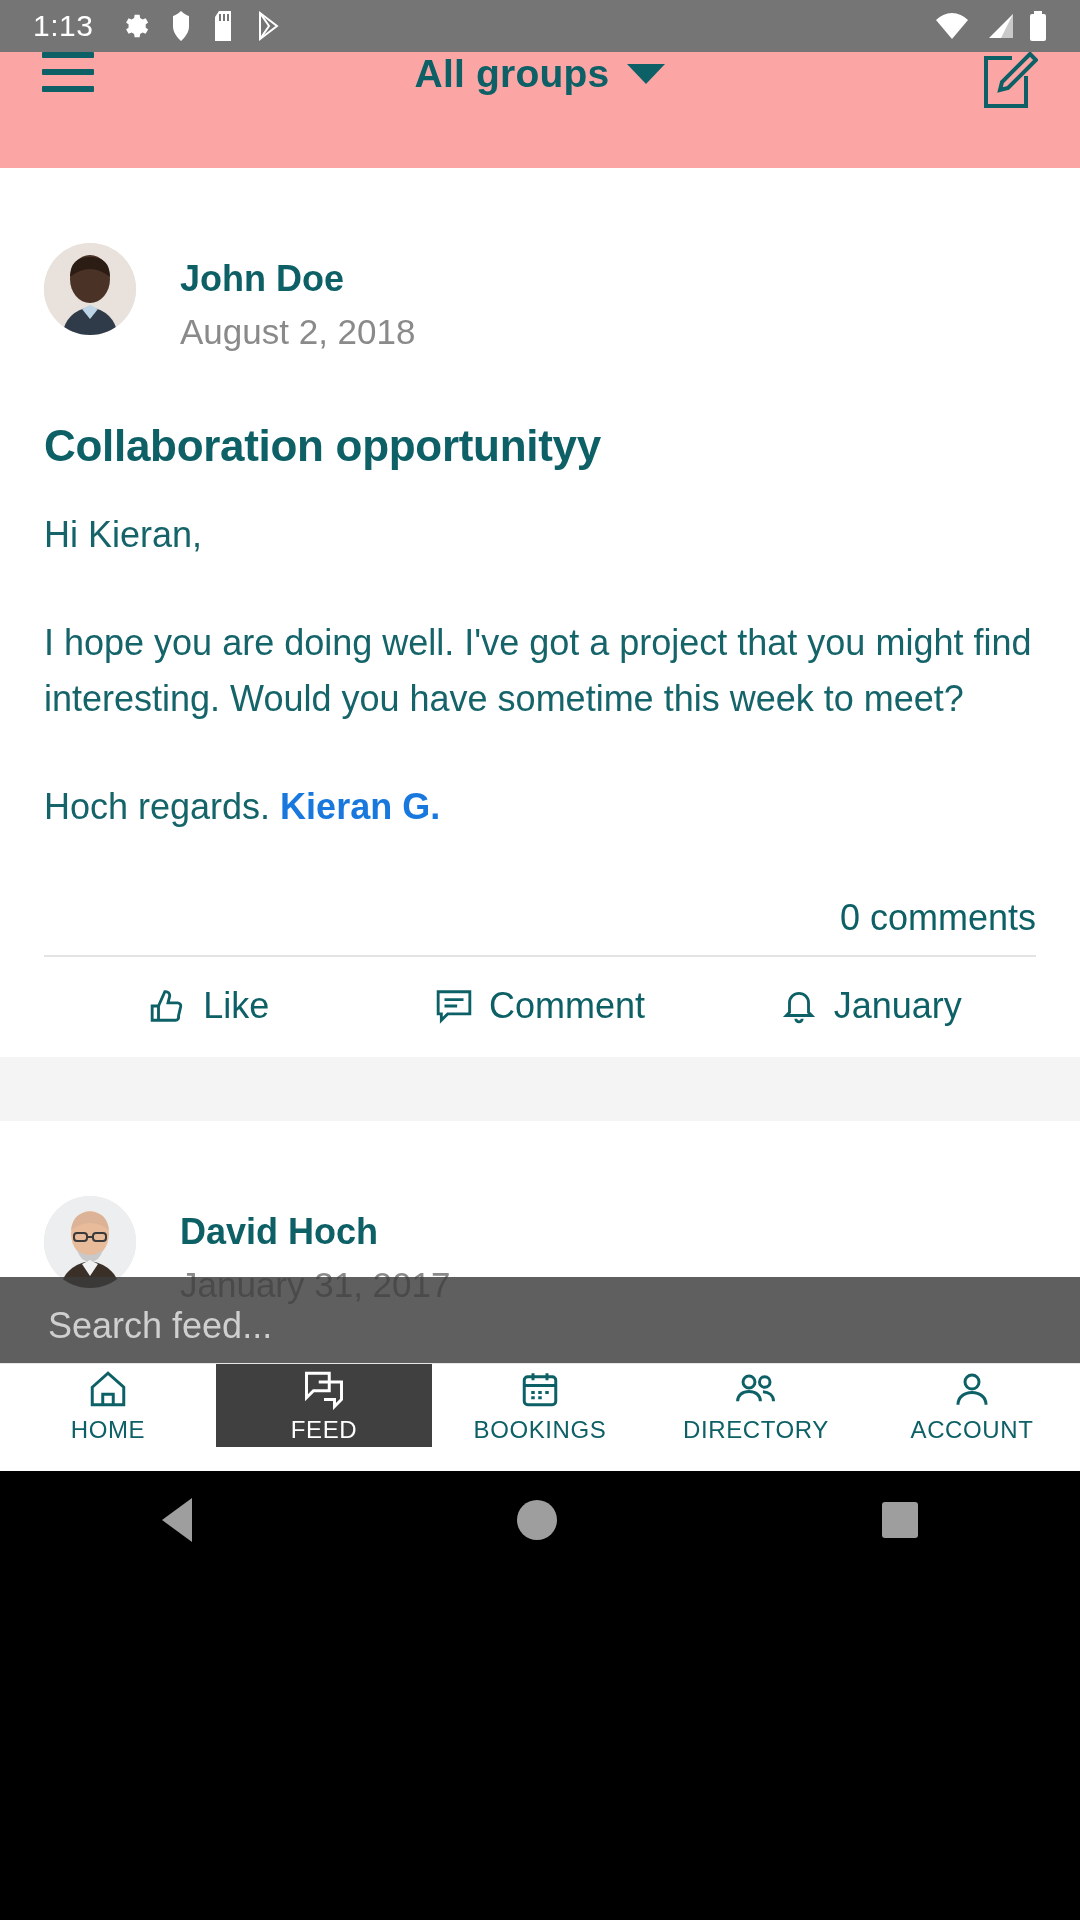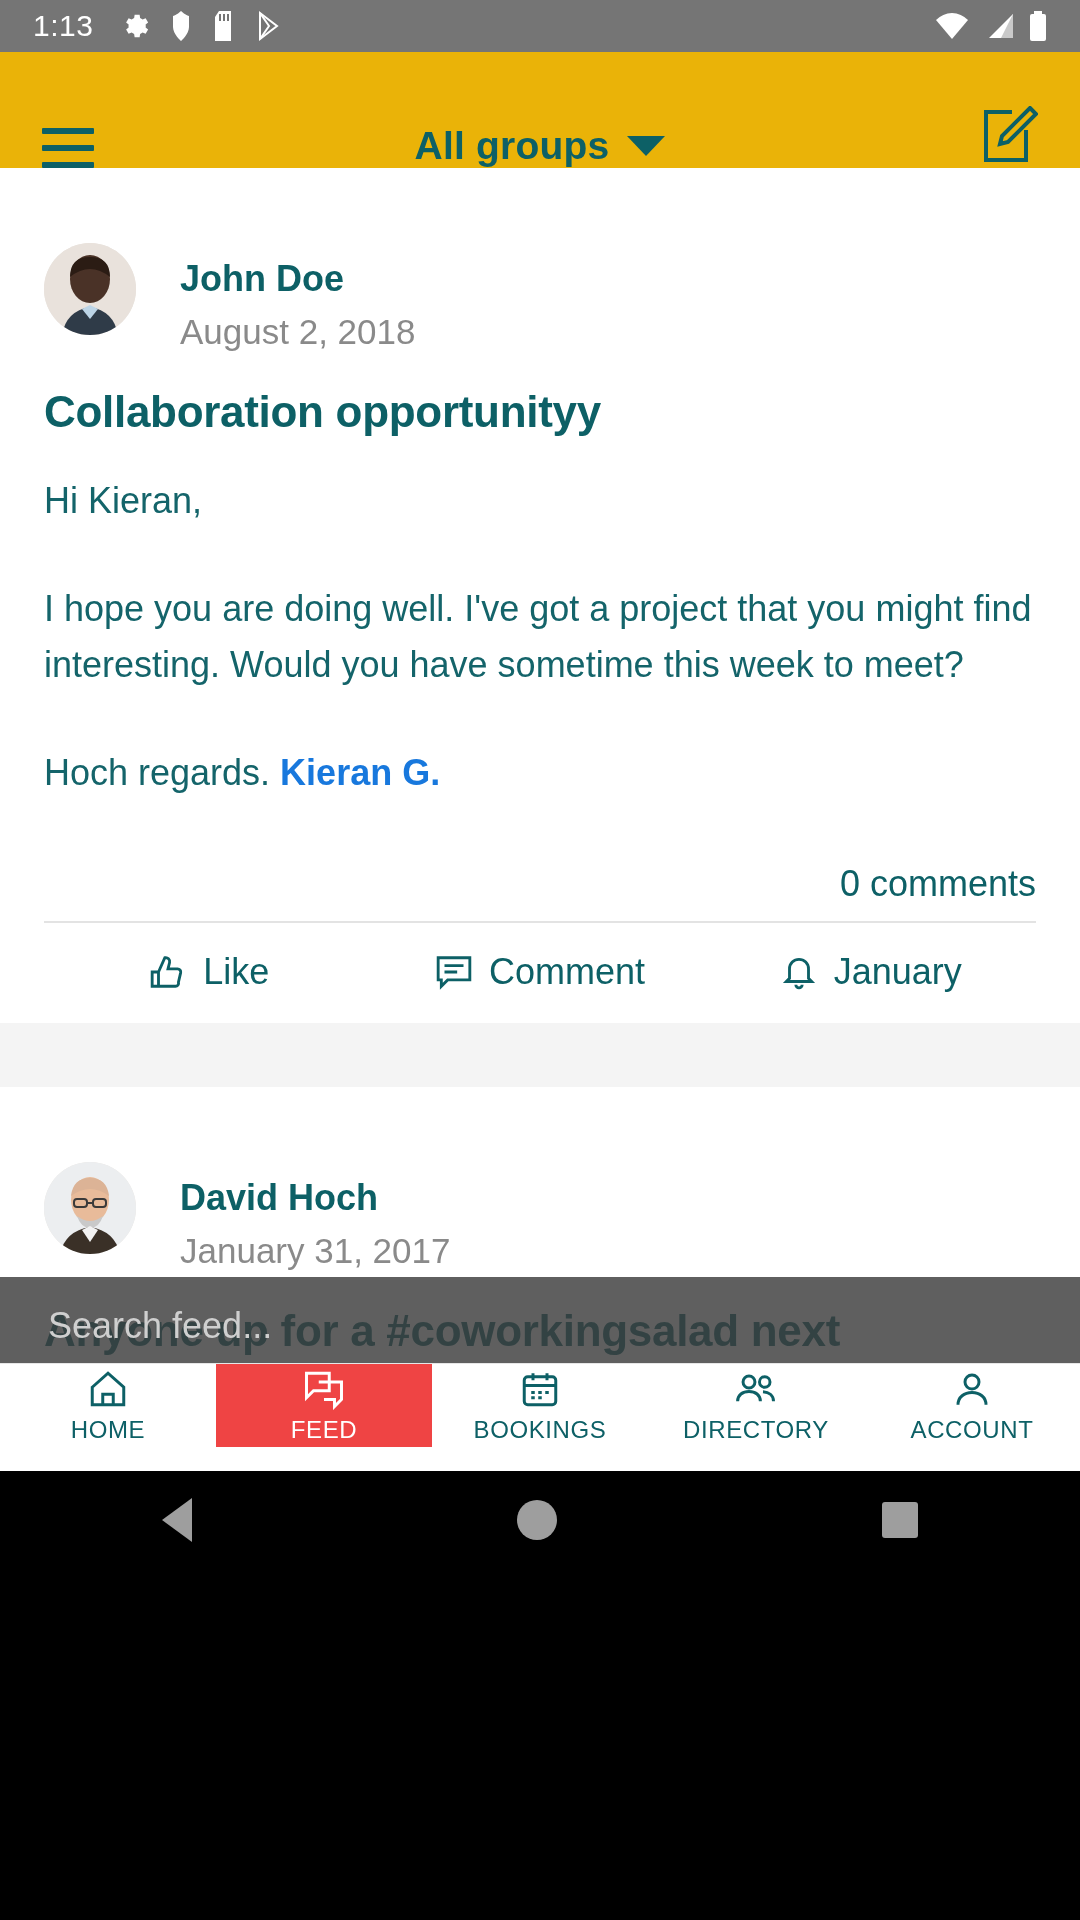--- a/index.html
+++ b/index.html
@@ -16,21 +16,21 @@
     height:52px; background:#757575; display:flex; align-items:center;
     padding:0 33px; color:#fff;
   }
   .status-time{ font-size:30px; font-weight:400; letter-spacing:.5px; }
   .status-left-icons{ display:flex; align-items:center; gap:20px; margin-left:26px; }
   .status-right{ margin-left:auto; display:flex; align-items:center; gap:14px; }
   .sb-ico{ display:block; }
 
   
   .app-header{
-    height:116px; background:#eab308; display:flex; align-items:flex-end;
+    height:116px; background:#fca5a5; display:flex; align-items:flex-start;
     padding:0 42px; position:relative;
   }
   .hamburger{ width:52px; display:flex; flex-direction:column; gap:11px; cursor:pointer; }
   .hamburger span{ display:block; height:6px; background:#0d6066; border-radius:1px; }
   .header-title-wrap{
     position:absolute; left:0; right:0; display:flex; align-items:center;
     justify-content:center; gap:18px; pointer-events:none;
   }
   .header-title{
     font-size:39px; font-weight:700; color:#0d6066; letter-spacing:.2px;
@@ -49,21 +49,21 @@
   .avatar{
     width:92px;height:92px;border-radius:50%;overflow:hidden;flex:0 0 92px;
     background:#e9e4df; position:relative;
   }
   .avatar svg{ display:block; width:100%; height:100%; }
   .post-meta{ margin-left:44px; }
   .author{ font-size:36px;font-weight:700;color:#0d6066;line-height:1.25;margin-top:36px; }
   .post-date{ font-size:35px;color:#8a8a8a;line-height:1.45;margin-top:6px; }
 
   .post-title{
-    font-size:44px;font-weight:700;color:#0d6066;margin-top:28px;line-height:1.2;
+    font-size:44px;font-weight:700;color:#0d6066;margin-top:62px;line-height:1.2;
     letter-spacing:-.3px;
   }
   .post-body{ margin-top:34px; }
   .post-body p{
     font-size:36px;color:#14646a;line-height:1.56;font-weight:400;
   }
   .post-body .spacer{ height:52px; }
   .mention{ color:#1878dd; font-weight:700; }
 
   .comment-count{
@@ -88,21 +88,21 @@
 
   
   .bottom-nav{
     position:absolute;left:0;right:0;top:1363px;height:84px;
     display:flex;background:#fff;border-top:1px solid #e6e6e6;
   }
   .nav-item{
     flex:1;display:flex;flex-direction:column;align-items:center;justify-content:center;
     gap:6px;color:#0d6066;cursor:pointer;
   }
-  .nav-item.active{ background:#ef4444; color:#ffffff; }
+  .nav-item.active{ background:#404040; color:#ffffff; }
   .nav-label{ font-size:24px; letter-spacing:.6px; font-weight:400; }
 
   
   .android-nav{
     position:absolute;left:0;right:0;top:1471px;height:449px;background:#000;
     display:flex;align-items:flex-start;justify-content:center;gap:0;
   }
   .android-row{
     width:100%;height:98px;display:flex;align-items:center;justify-content:space-around;
   }

